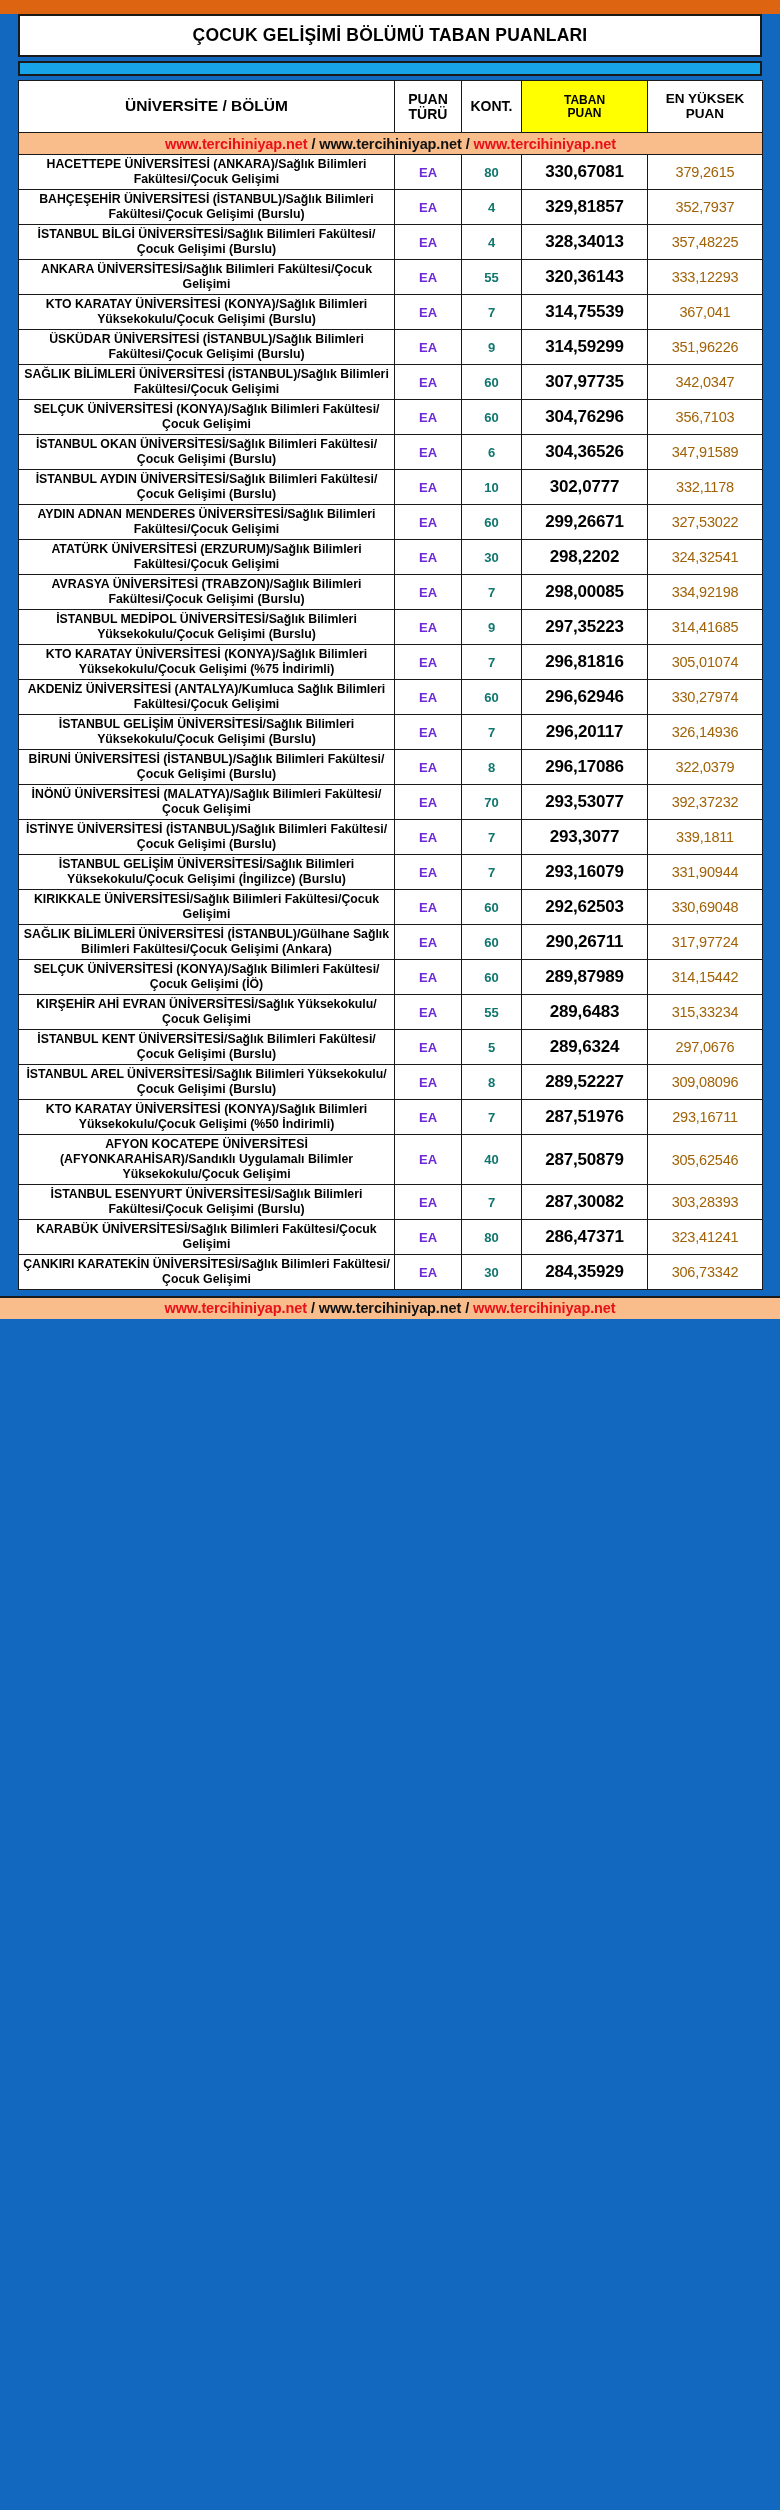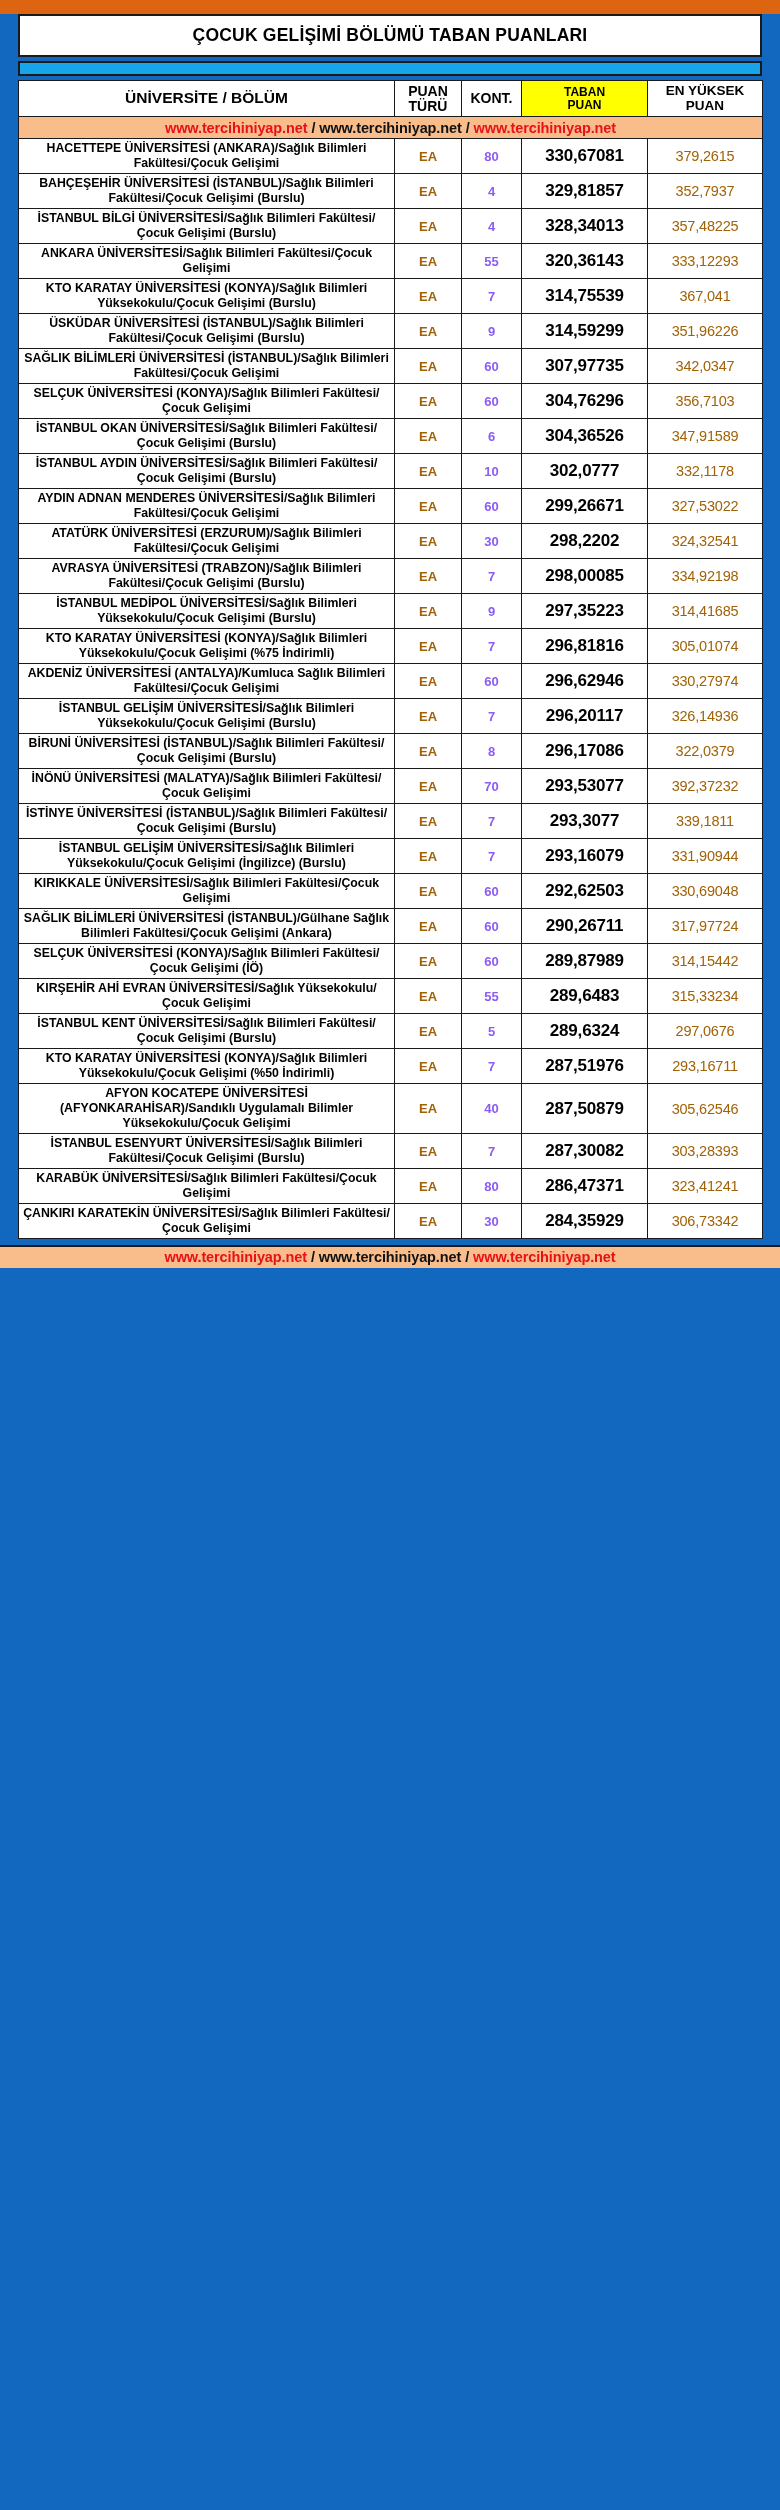--- a/index.html
+++ b/index.html
@@ -67,21 +67,21 @@
   col.c-type   { width: 67px; }
   col.c-kont   { width: 60px; }
   col.c-taban  { width: 126px; }
   col.c-max    { width: 115px; }
 
   th.hdr {
     font-size: 14.5px;
     font-weight: bold;
     text-align: center;
     color: #000;
-    height: 36px;
+    height: 52px;
     line-height: 1.07;
   }
   th.hdr-univ { font-size: 15.5px; }
   th.hdr-taban {
     background: #ffff00 !important;
     font-size: 12px;
   }
   th.hdr-max { font-size: 13.5px; border-radius: 14px; }
   th.hdr-type { font-size: 14px; }
   th.hdr-kont { font-size: 14px; }
@@ -103,28 +103,28 @@
     font-weight: bold;
     text-align: center;
     line-height: 1.22;
     color: #000;
     padding: 4px 6px;
   }
   td.ptype {
     font-size: 13px;
     font-weight: bold;
     text-align: center;
-    color: #a16207;
+    color: #6d28d9;
     border-radius: 16px;
   }
   td.kont {
     font-size: 13px;
     font-weight: bold;
     text-align: center;
-    color: #8b5cf6;
+    color: #0f766e;
   }
   td.taban {
     font-size: 17px;
     font-weight: bold;
     text-align: center;
     color: #000;
     letter-spacing: -.2px;
   }
   td.maxp {
     font-size: 14.5px;
@@ -365,20 +365,27 @@
             <td class="maxp">315,33234</td>
           </tr>
           <tr>
             <td class="univ">İSTANBUL KENT ÜNİVERSİTESİ/Sağlık Bilimleri Fakültesi/Çocuk Gelişimi (Burslu)</td>
             <td class="ptype">EA</td>
             <td class="kont">5</td>
             <td class="taban">289,6324</td>
             <td class="maxp">297,0676</td>
           </tr>
           <tr>
+            <td class="univ">İSTANBUL AREL ÜNİVERSİTESİ/Sağlık Bilimleri Yüksekokulu/Çocuk Gelişimi (Burslu)</td>
+            <td class="ptype">EA</td>
+            <td class="kont">8</td>
+            <td class="taban">289,52227</td>
+            <td class="maxp">309,08096</td>
+          </tr>
+          <tr>
             <td class="univ">KTO KARATAY ÜNİVERSİTESİ (KONYA)/Sağlık Bilimleri Yüksekokulu/Çocuk Gelişimi (%50 İndirimli)</td>
             <td class="ptype">EA</td>
             <td class="kont">7</td>
             <td class="taban">287,51976</td>
             <td class="maxp">293,16711</td>
           </tr>
           <tr>
             <td class="univ">AFYON KOCATEPE ÜNİVERSİTESİ (AFYONKARAHİSAR)/Sandıklı Uygulamalı Bilimler Yüksekokulu/Çocuk Gelişimi</td>
             <td class="ptype">EA</td>
             <td class="kont">40</td>

